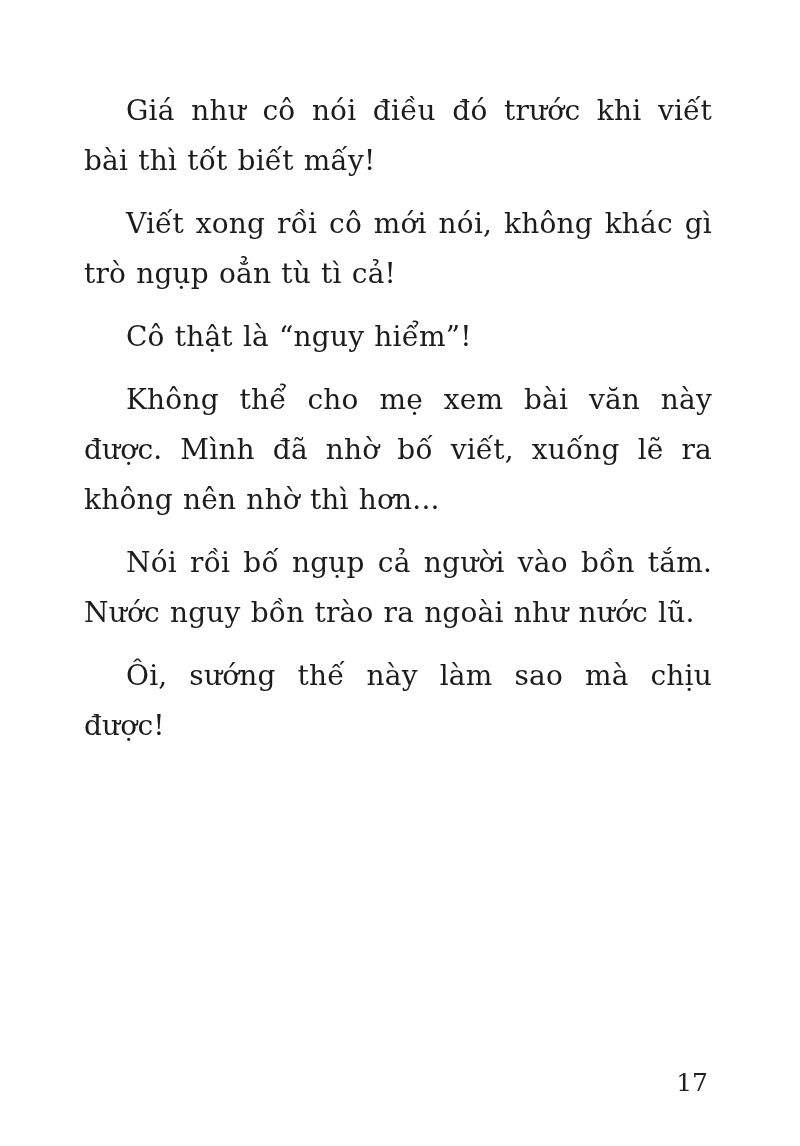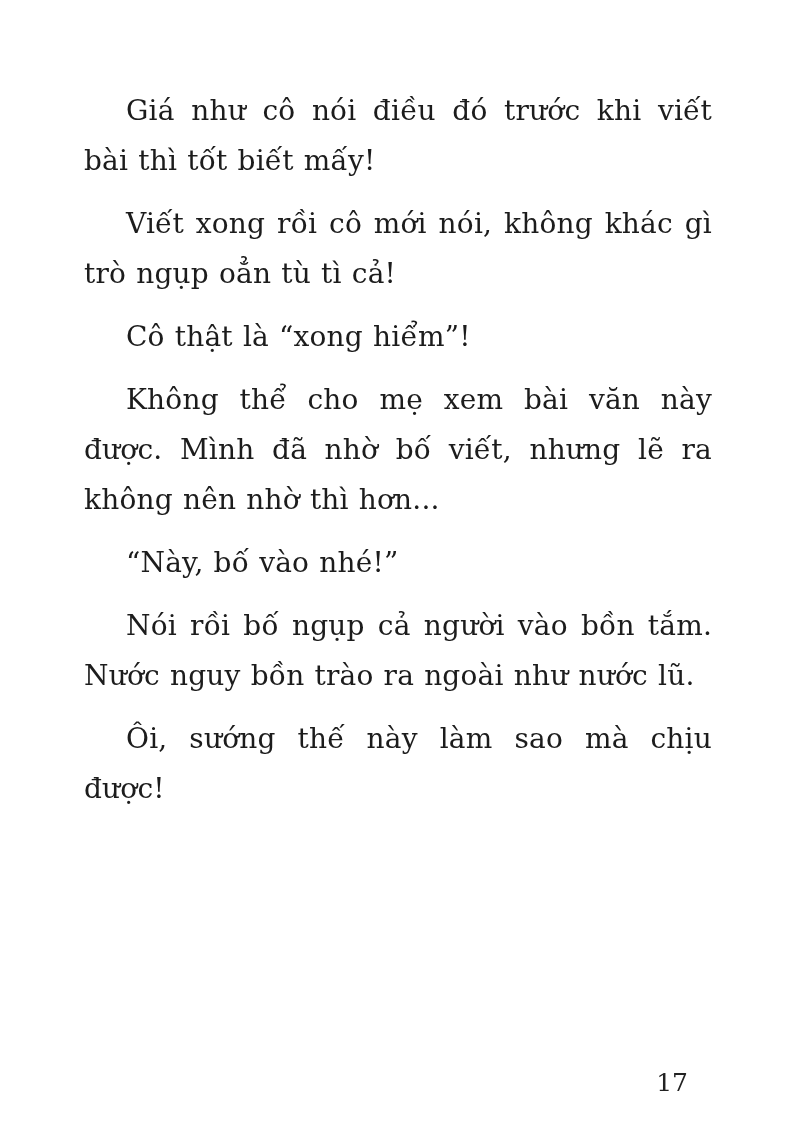--- a/index.html
+++ b/index.html
@@ -28,33 +28,32 @@
     line-height: 50px;
     text-align: justify;
     text-indent: 42px;
     letter-spacing: 0.2px;
     word-spacing: 1px;
   }
 
   .page-number {
     position: absolute;
     top: 1068px;
-    right: 112px;
+    right: 92px;
     font-size: 25px;
     line-height: 30px;
     color: #222222;
   }
 </style>
 </head>
 <body>
 
 <div class="page">
   <div class="text-block">
       <p class="para">Giá như cô nói điều đó trước khi viết bài thì tốt biết mấy!</p>
       <p class="para">Viết xong rồi cô mới nói, không khác gì trò ngụp oẳn tù tì cả!</p>
-      <p class="para">Cô thật là “xong hiểm”!</p>
-      <p class="para">Không thể cho mẹ xem bài văn này được. Mình đã nhờ bố viết, nhưng lẽ ra không nên nhờ thì hơn...</p>
-      <p class="para">“Này, bố vào nhé!”</p>
+      <p class="para">Cô thật là “nguy hiểm”!</p>
+      <p class="para">Không thể cho mẹ xem bài văn này được. Mình đã nhờ bố viết, xuống lẽ ra không nên nhờ thì hơn...</p>
       <p class="para">Nói rồi bố ngụp cả người vào bồn tắm. Nước nguy bồn trào ra ngoài như nước lũ.</p>
       <p class="para">Ôi, sướng thế này làm sao mà chịu được!</p>
     </div>
   <div class="page-number">17</div>
 </div>
 
 </body></html>

